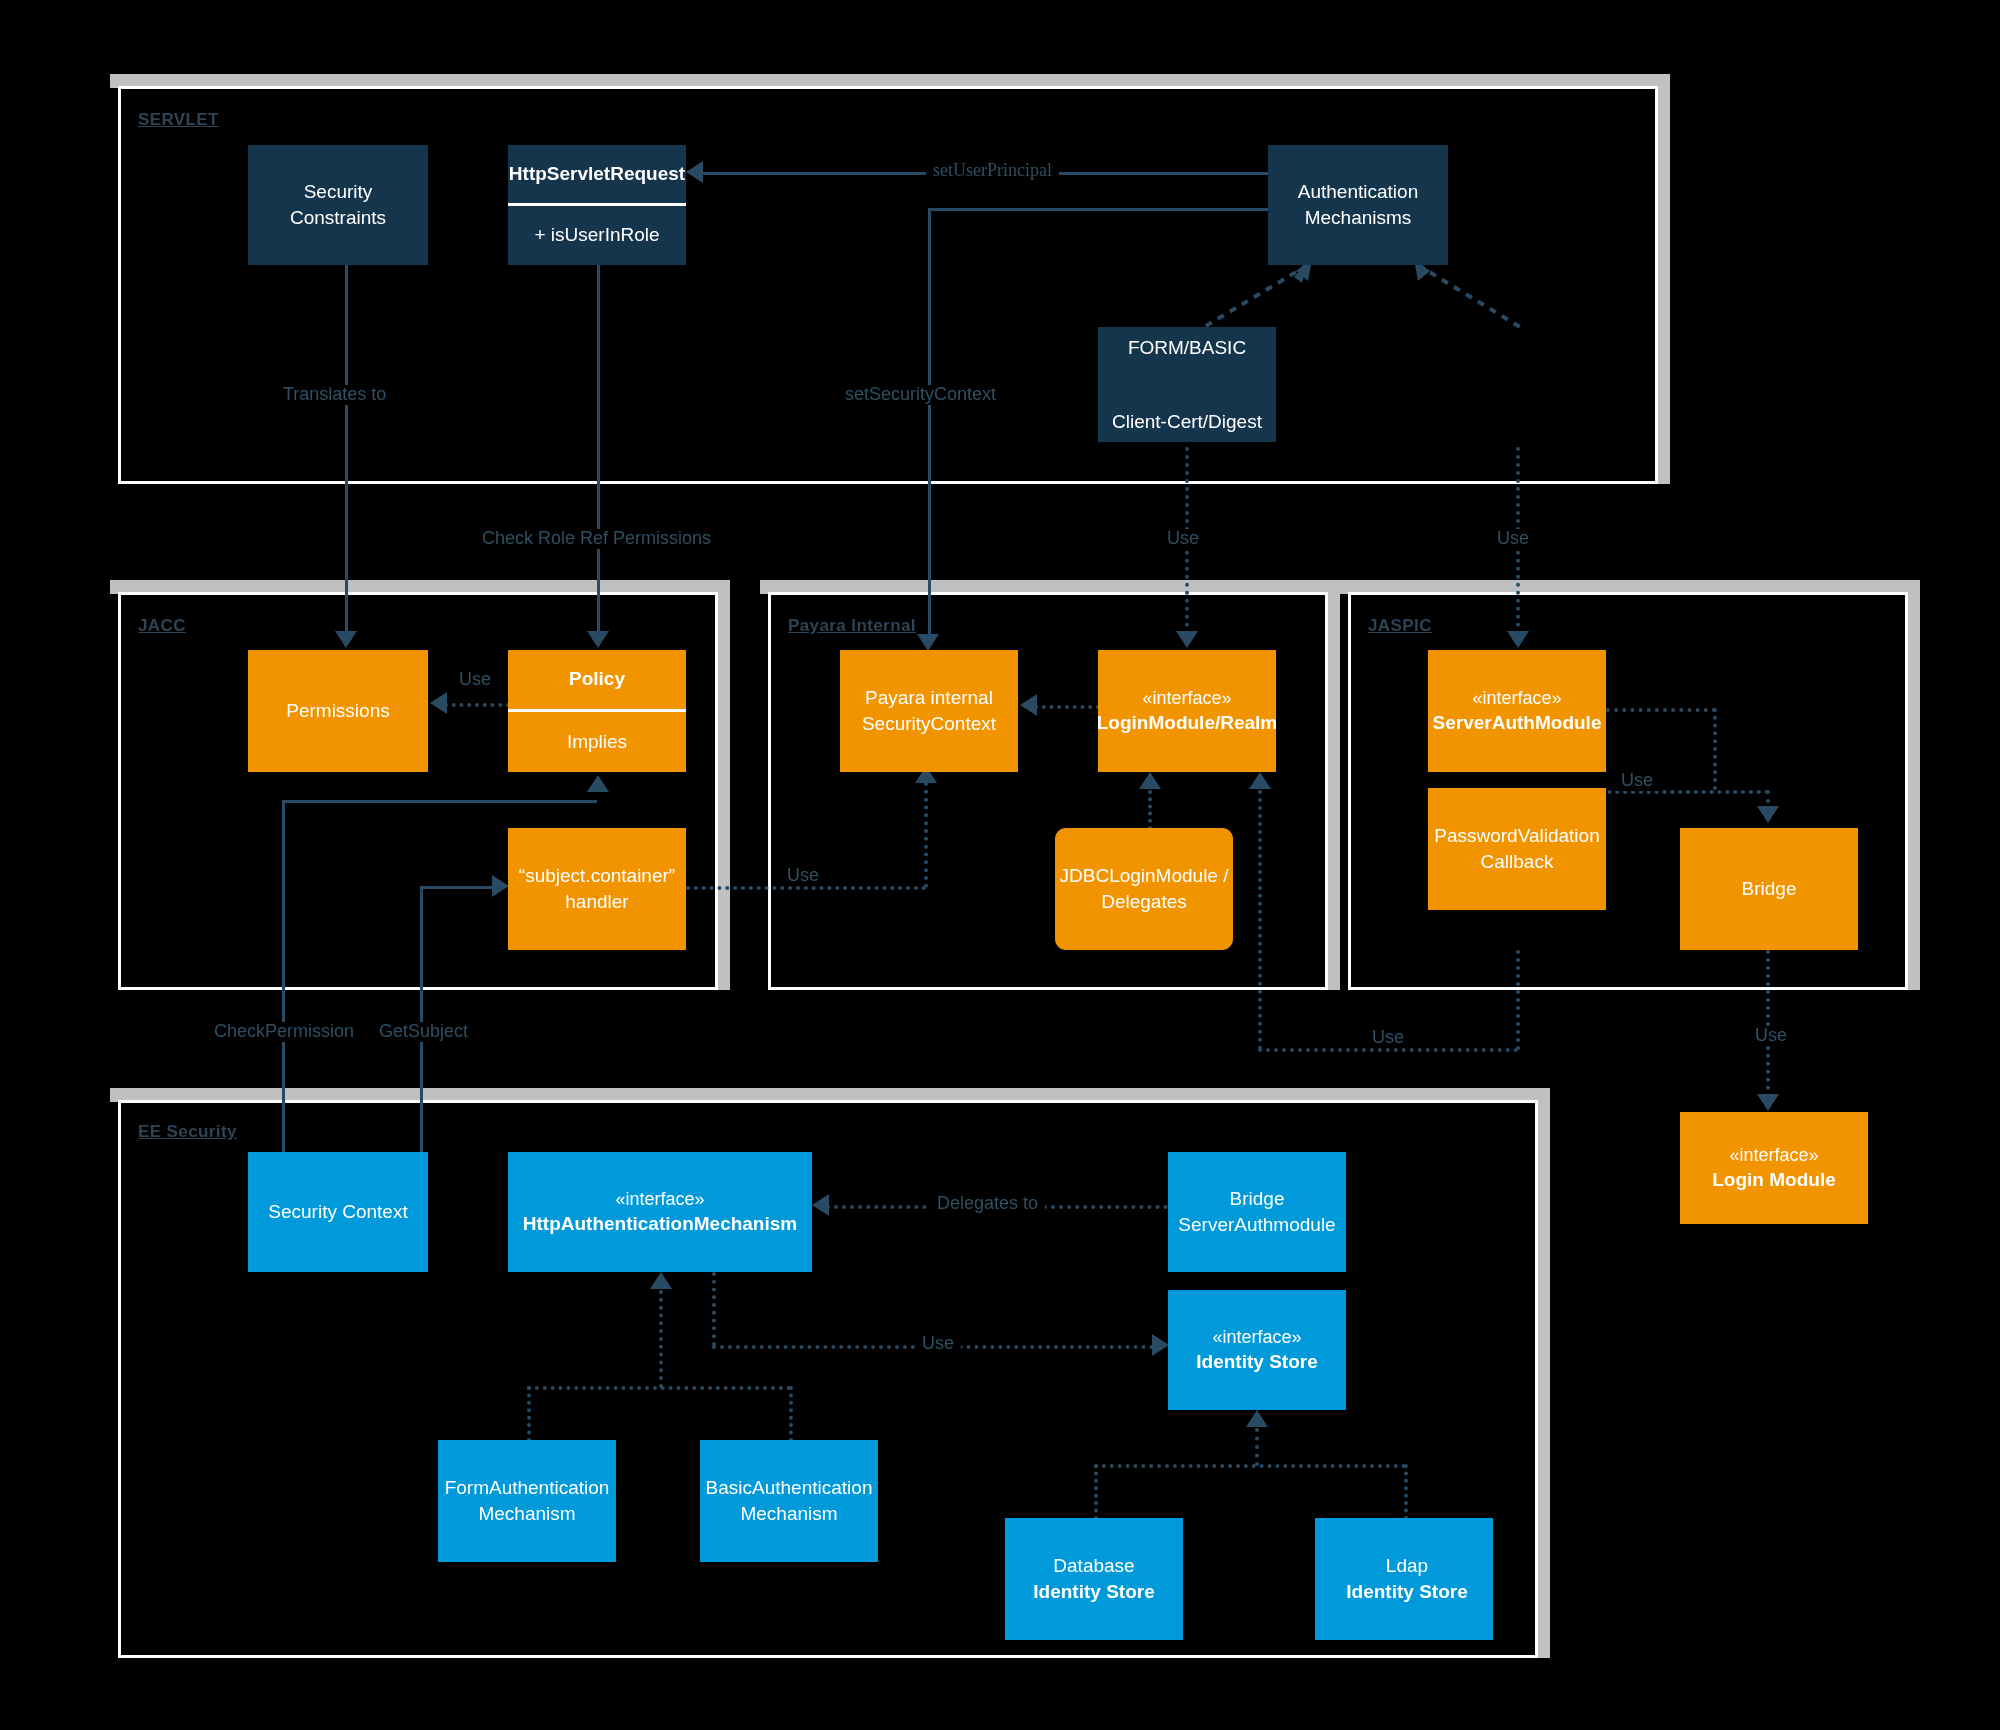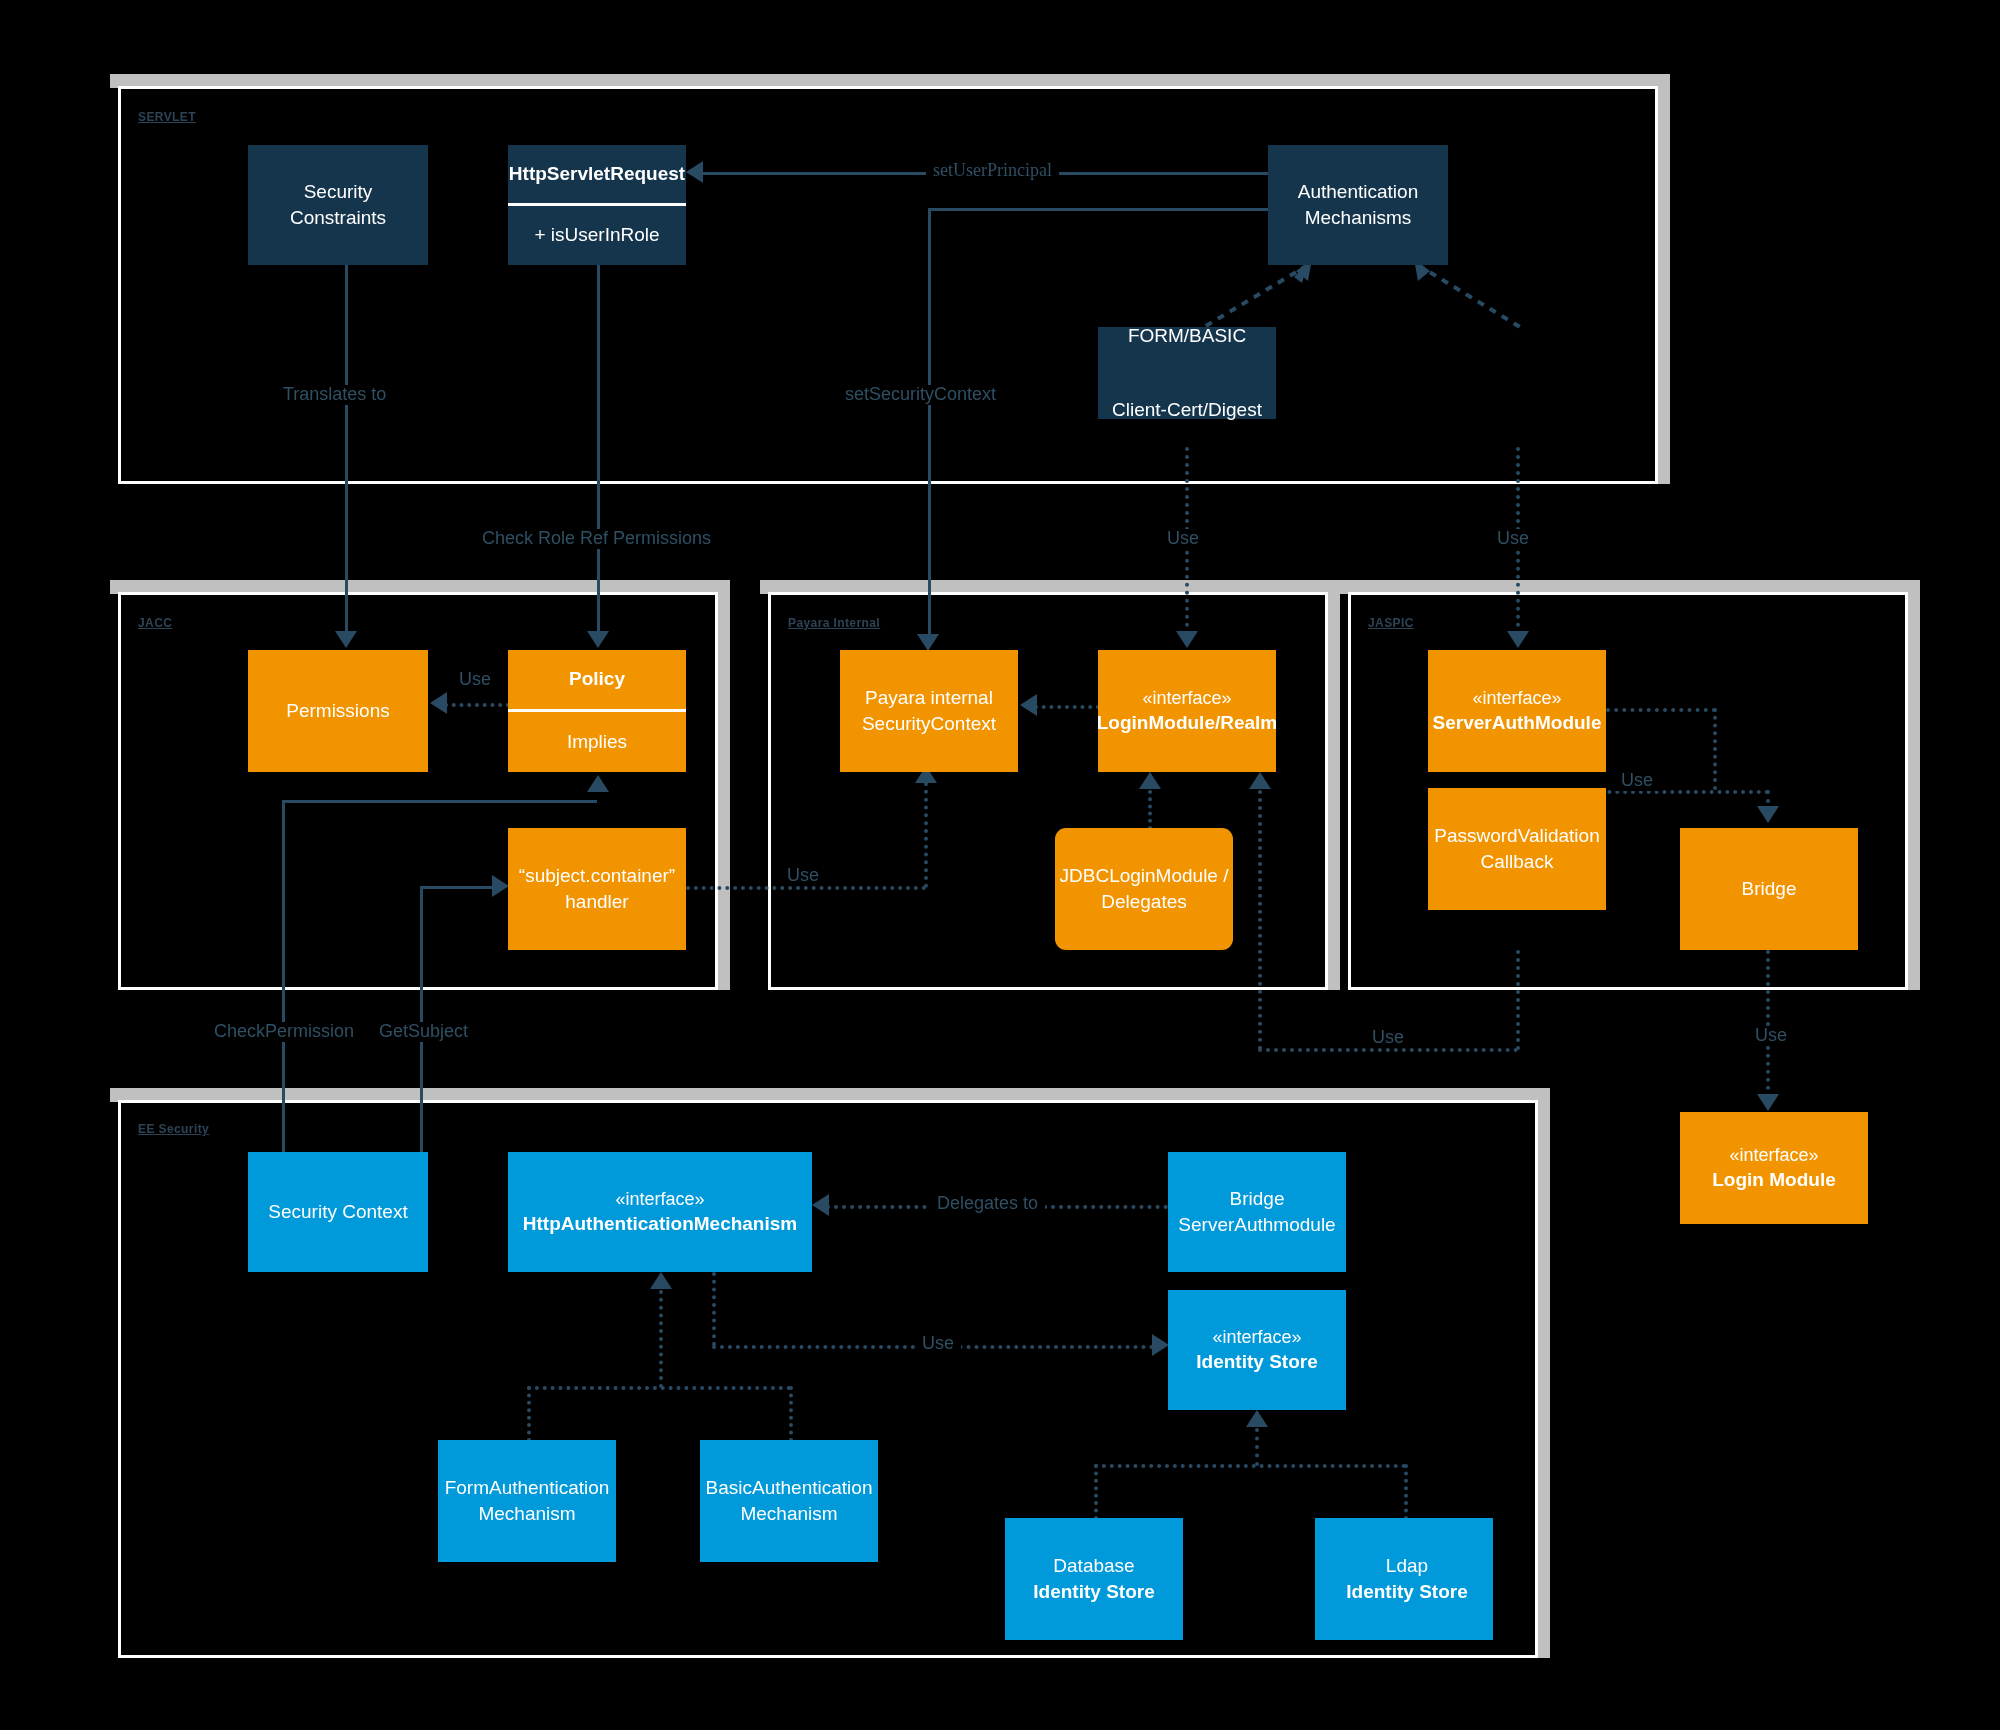--- a/index.html
+++ b/index.html
@@ -27,21 +27,21 @@
   }
   .group-shadow {
     position: absolute;
     background: #c0c0c0;
     z-index: 0;
   }
   .group-label {
     position: absolute;
     color: #2d4356;
     font-weight: bold;
-    font-size: 12px;
+    font-size: 17px;
     letter-spacing: .4px;
     text-decoration: underline;
     white-space: nowrap;
   }
   
   .node {
     position: absolute;
     box-sizing: border-box;
     display: flex;
     flex-direction: column;
@@ -140,21 +140,21 @@
     <div class="c-top">HttpServletRequest</div>
     <div class="divider"></div>
     <div class="c-bot">+ isUserInRole</div>
   </div>
 
   <div class="node navy" style="left:1268px; top:145px; width:180px; height:120px;">
     <span class="ln">Authentication</span>
     <span class="ln">Mechanisms</span>
   </div>
 
-  <div class="node navy" style="left:1098px; top:327px; width:178px; height:92px;gap:48px;">
+  <div class="node navy" style="left:1098px; top:327px; width:178px; height:115px;gap:48px;">
     <span class="ln">FORM/BASIC</span>
     <span class="ln">Client-Cert/Digest</span>
   </div>
 
 
   <div class="ln-h" style="left:700px; top:172px; width:570px;"></div>
   <div class="arrow left" style="left:686px; top:161px;"></div>
   <div class="edge-label" style="left:926px; top:161px;font-family:Liberation Serif, serif;">setUserPrincipal</div>
 
   <div class="ln-h" style="left:928px; top:208px; width:342px;"></div>

